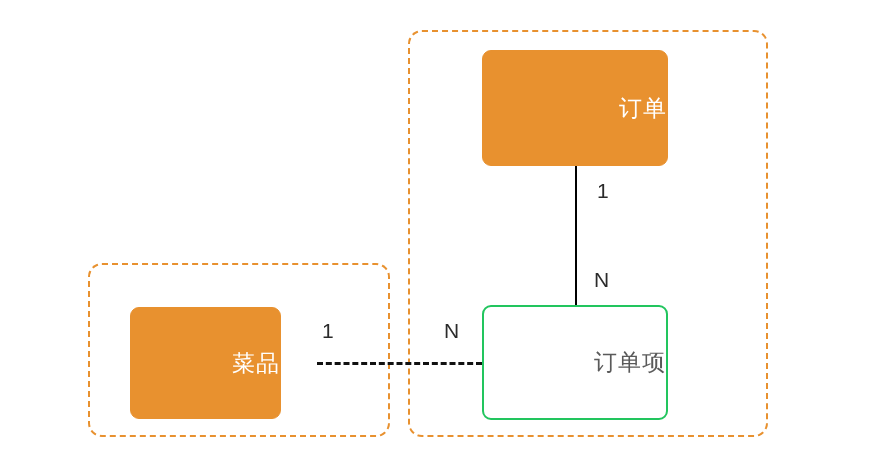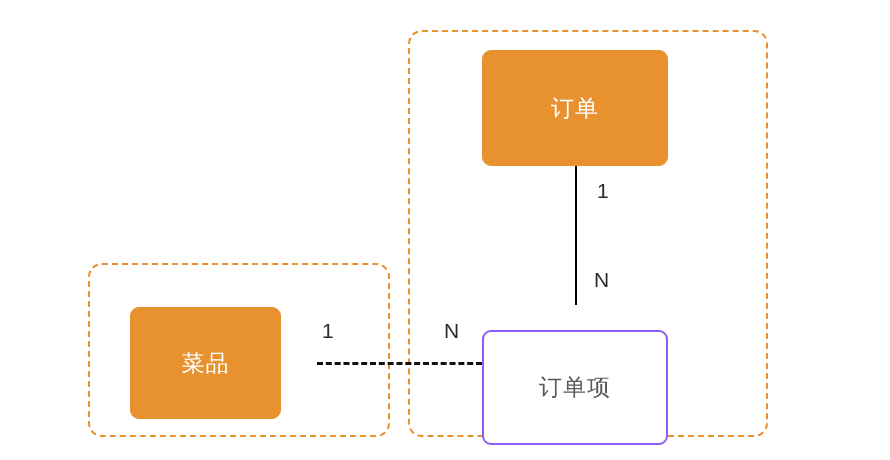--- a/index.html
+++ b/index.html
@@ -40,36 +40,35 @@
     width: 302px;
     height: 174px;
   }
 
   
   .entity {
     position: absolute;
     box-sizing: border-box;
     display: flex;
     align-items: center;
-    justify-content: center;
+    justify-content: flex-end;
     border-radius: 9px;
     letter-spacing: 1px;
   }
   .entity-fill {
     background: #E8912F;
     color: #ffffff;
     border: 1px solid #E8912F;
     font-size: 23px;
   }
   .entity-outline {
     background: #ffffff;
     color: #5A5A5A;
-    border: 2px solid #8b5cf6;
+    border: 2px solid #22c55e;
     font-size: 23px;
-    margin-top: 25px;
   }
 
   .box-order {
     left: 482px;
     top: 50px;
     width: 186px;
     height: 116px;
   }
   .box-orderitem {
     left: 482px;

